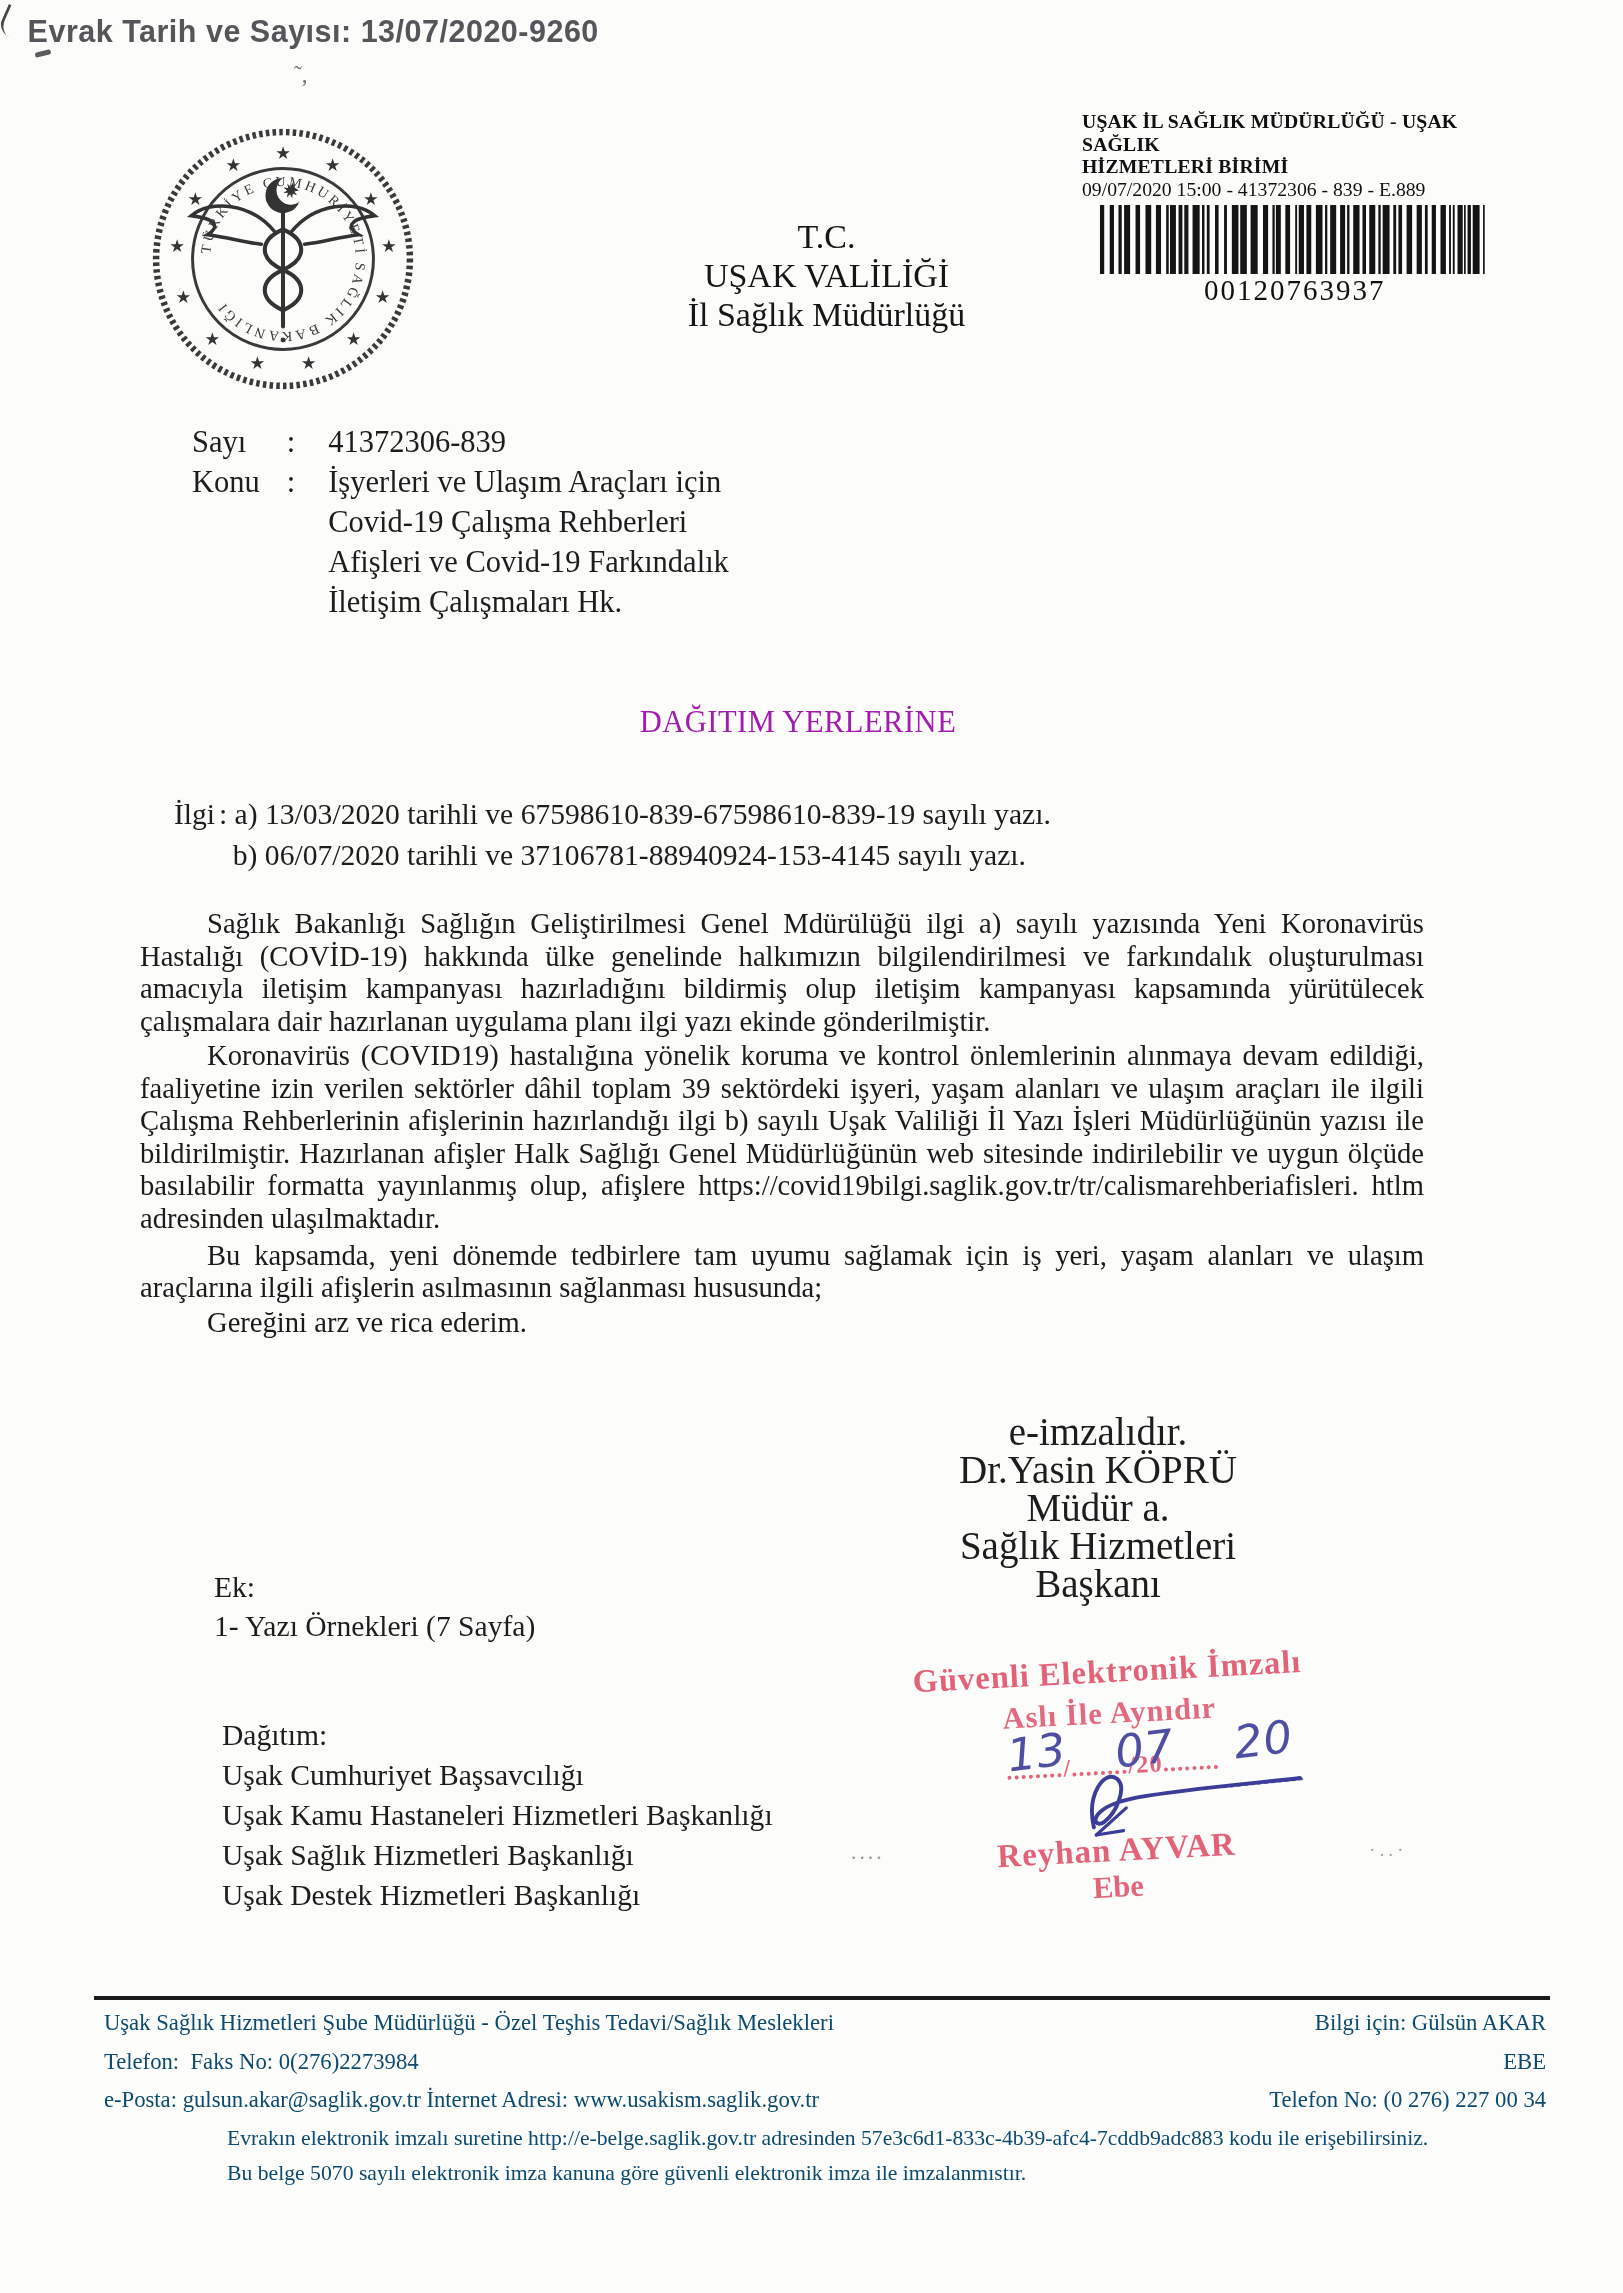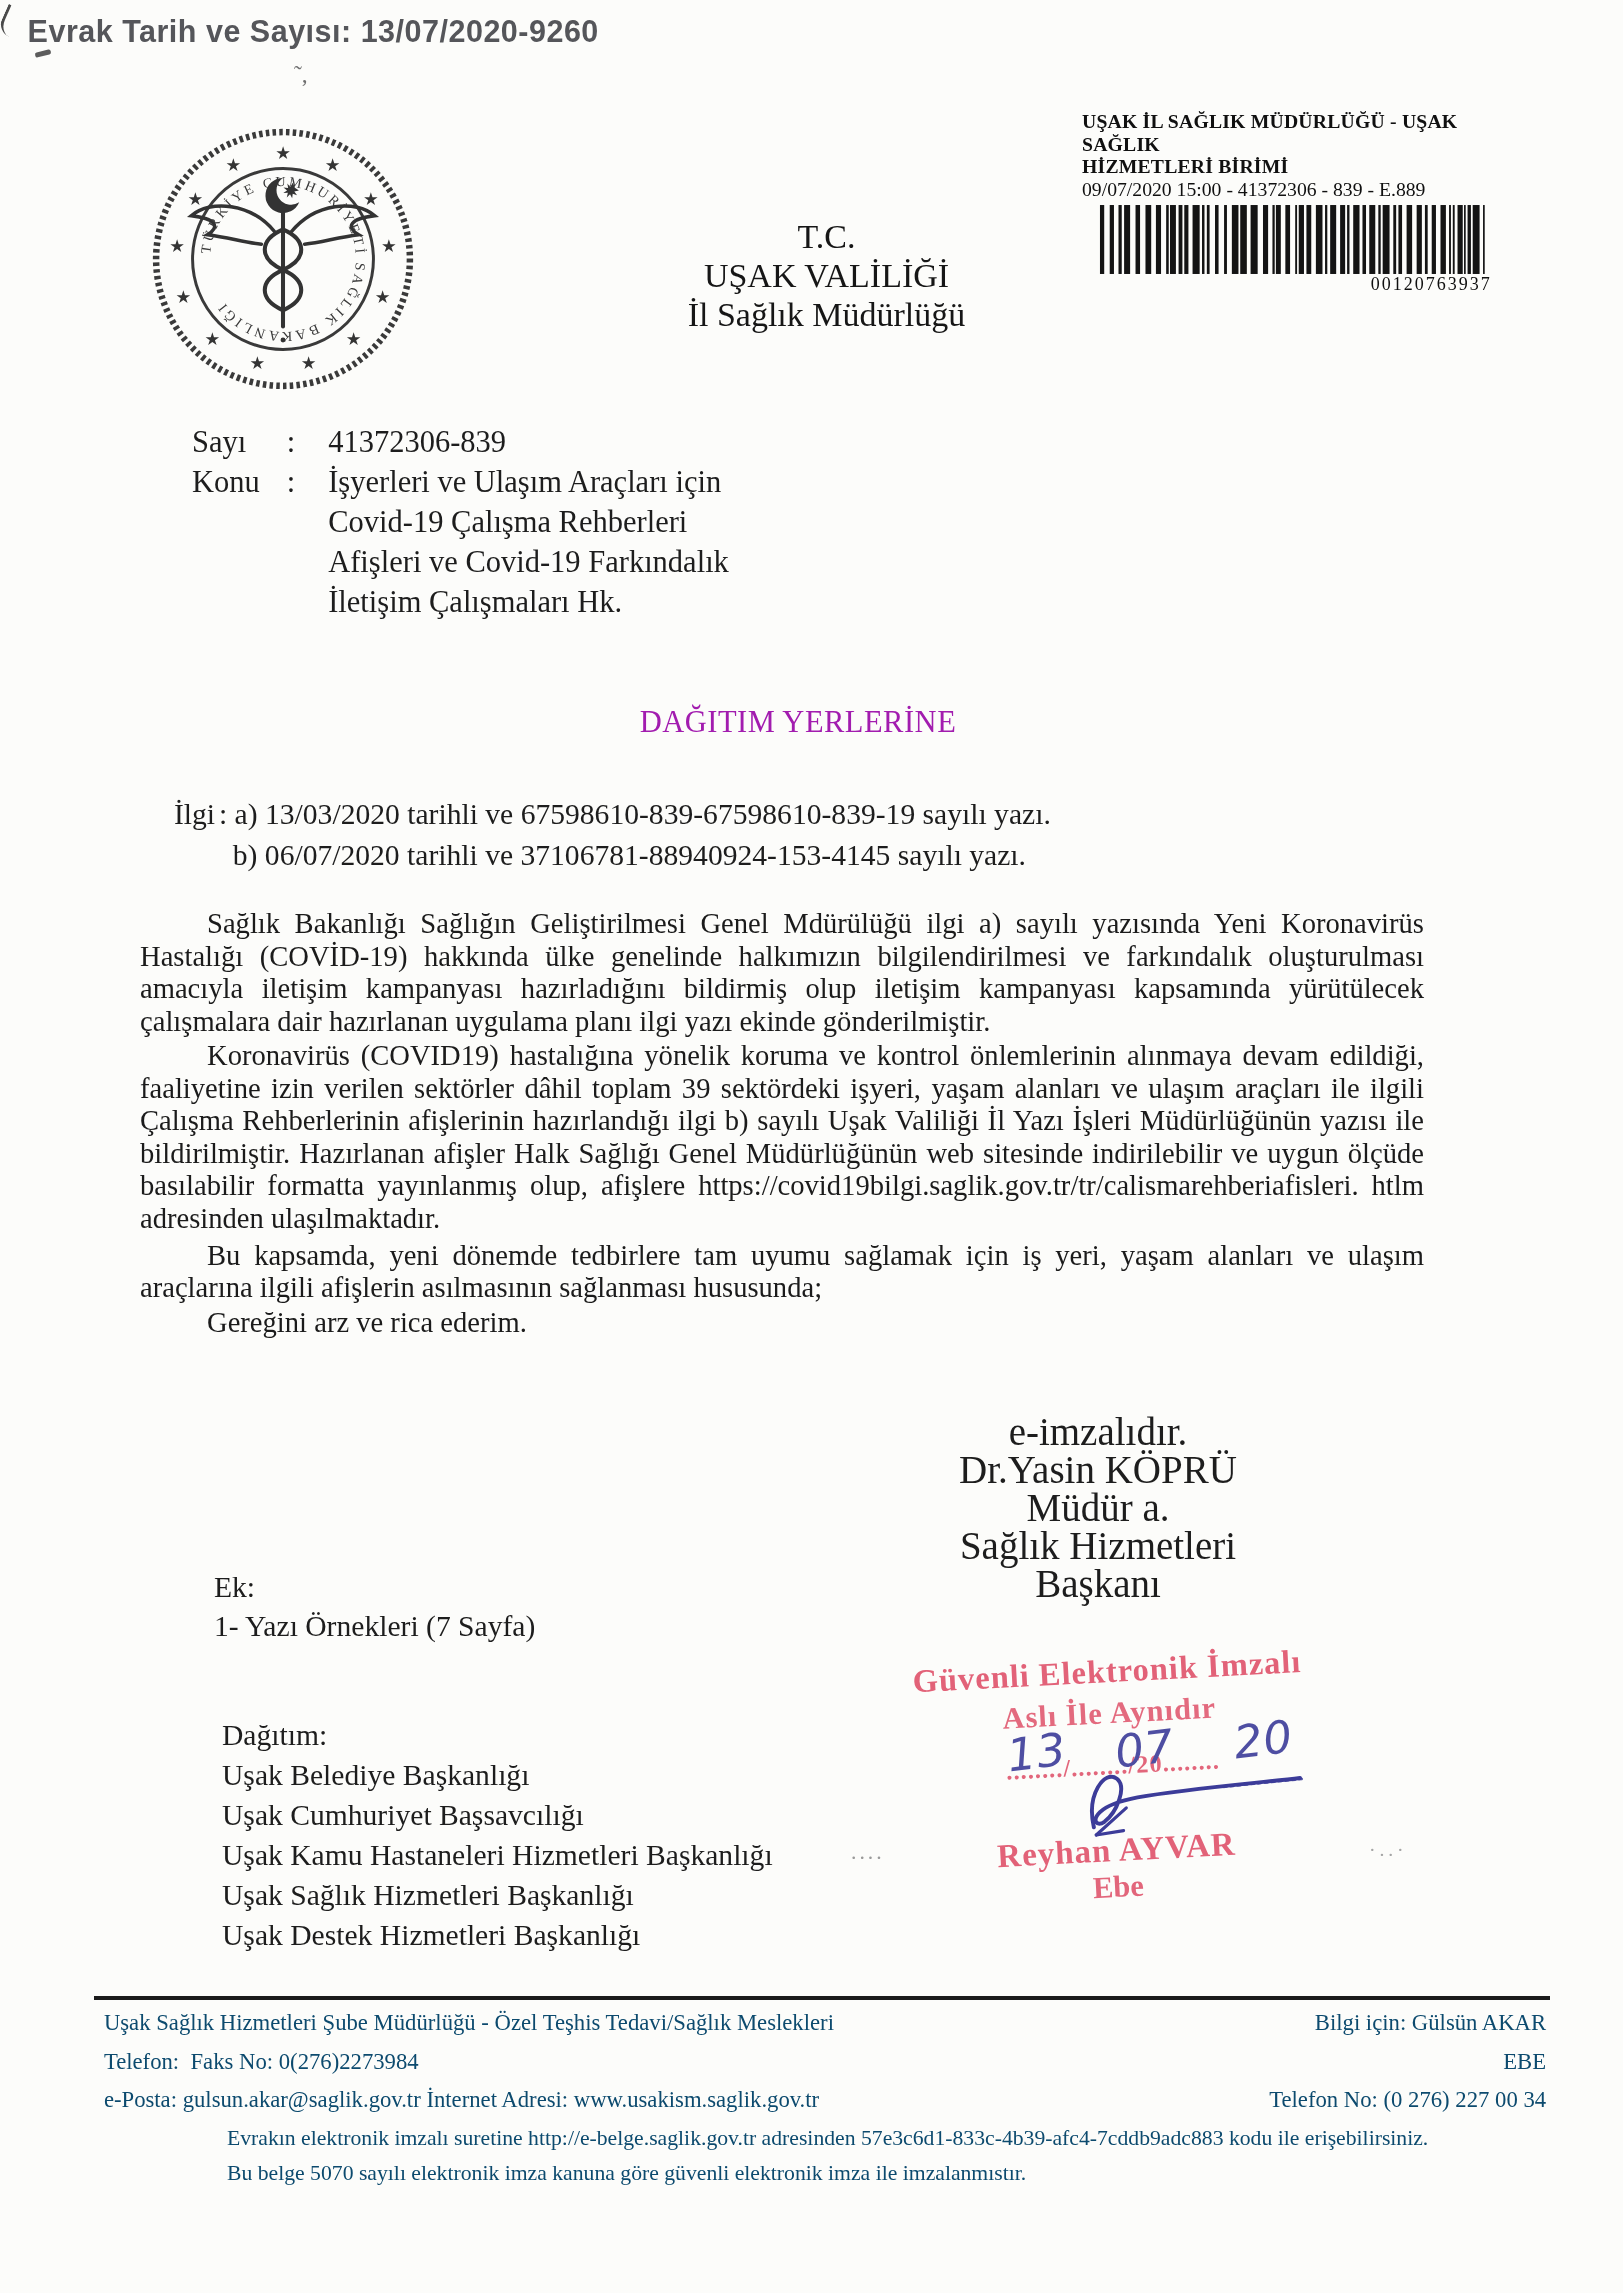--- a/index.html
+++ b/index.html
@@ -17,21 +17,21 @@
   
   .emblem{left:148px; top:124px; width:270px; height:270px;}
   
   .letterhead{left:580px; top:217px; width:493px; text-align:center;
     font-size:34px; line-height:39px; color:#161616;}
   
   .barcode-block{left:1082px; top:110px; width:433px; color:#101010;}
   .barcode-org{font-size:19.7px; font-weight:bold; line-height:22.7px; letter-spacing:0.2px;}
   .barcode-meta{font-size:19.7px; line-height:23.6px;}
   .barcode-bars{display:block; margin:3px 0 0 15.8px;}
-  .barcode-number{width:394px; margin-left:15.8px; text-align:right; font-size:18px; letter-spacing:2px;}
+  .barcode-number{width:394px; margin-left:15.8px; text-align:center; font-size:29px; letter-spacing:2px;}
   
   .meta-block{left:192px; top:422px; font-size:30.5px; line-height:40px;}
   .meta-grid{display:grid; grid-template-columns:79px 25.6px auto; column-gap:15.8px;}
   
   .recipient{left:138px; top:705px; width:1320px; text-align:center;
     font-size:30.5px; letter-spacing:0.5px; color:#a21caf;}
   
   .ilgi{left:174px; top:794px; font-size:29.6px; line-height:41px;}
   .ilgi-grid{display:grid; grid-template-columns:45px auto;}
   .ilgi-b{grid-column:2; padding-left:13.8px;}
@@ -239,21 +239,20 @@
     <div>Sağlık Hizmetleri Başkanı</div>
   </div>
 
   <div class="abs ek">
     <div>Ek:</div>
     <div>1- Yazı Örnekleri (7 Sayfa)</div>
   </div>
 
   <div class="abs dagitim">
     <div>Dağıtım:</div>
-    <div>Uşak Belediye Başkanlığı</div>
     <div>Uşak Cumhuriyet Başsavcılığı</div>
     <div>Uşak Kamu Hastaneleri Hizmetleri Başkanlığı</div>
     <div>Uşak Sağlık Hizmetleri Başkanlığı</div>
     <div>Uşak Destek Hizmetleri Başkanlığı</div>
   </div>
 
   <div class="abs stamp">
     <div class="sl1">Güvenli Elektronik İmzalı</div>
     <div class="sl2">Aslı İle Aynıdır</div>
     <div class="stamp-date">

